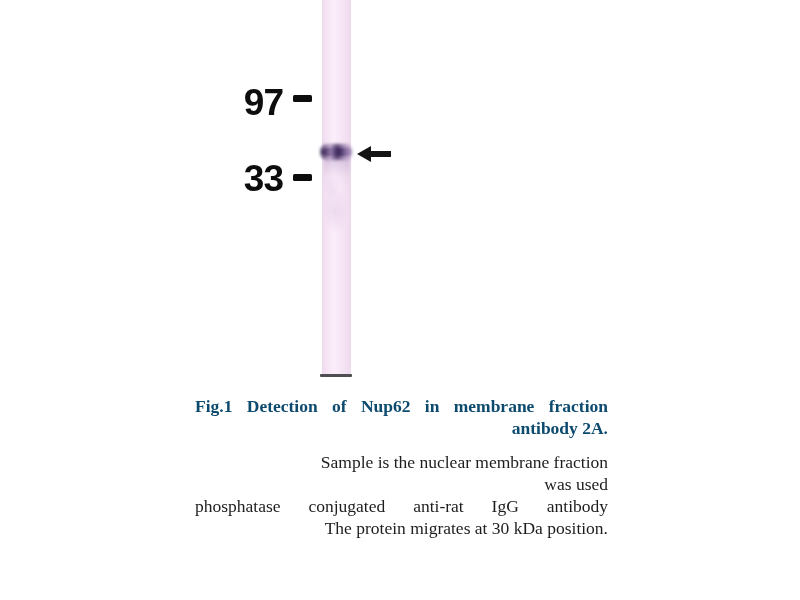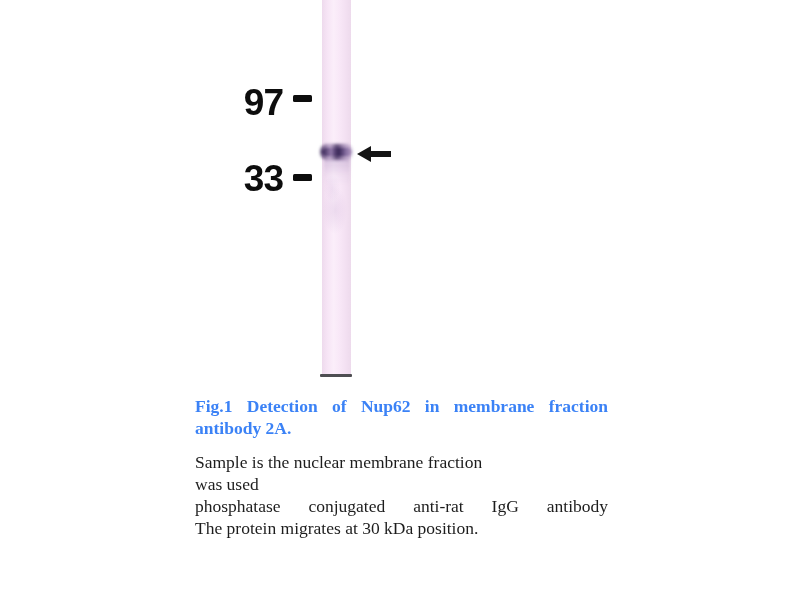--- a/index.html
+++ b/index.html
@@ -80,23 +80,23 @@
   }
 
   
   .caption {
     position: absolute;
     left: 195px; top: 395px; width: 413px;
     color: #1d1d1d;
     font-size: 17.5px;
     line-height: 22px;
   }
-  .cap-title { font-weight: 700; color: #3b82f6; }
+  .cap-title { font-weight: 700; color: #0c4a6e; }
   .cap-body { margin-top: 12px; }
-  .cap-line { display: block; }
+  .cap-line { display: block; text-align: right; }
   .cap-line.just {
     text-align: justify;
     text-align-last: justify;
   }
 </style>
 </head>
 <body>
 
 <div class="stage">
 

